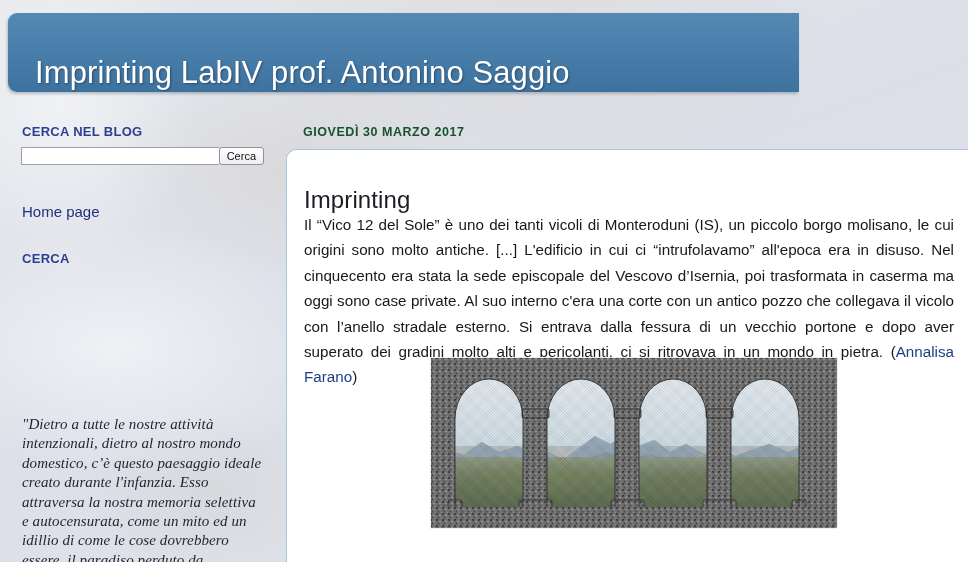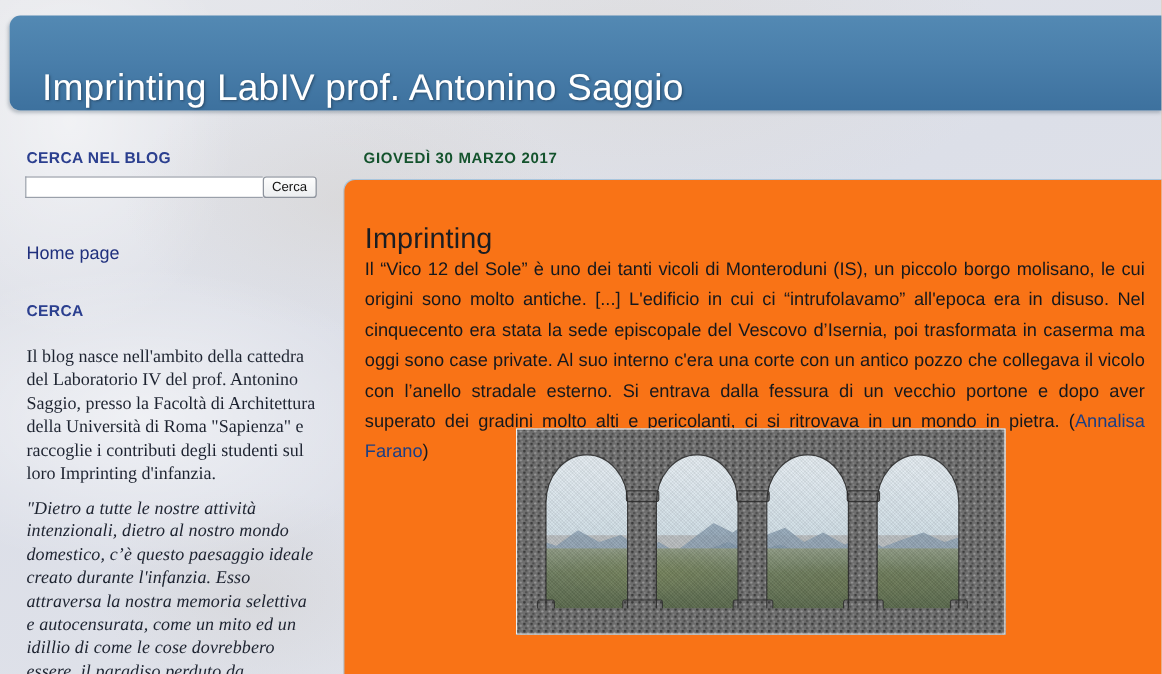--- a/index.html
+++ b/index.html
@@ -27,21 +27,21 @@
       radial-gradient(ellipse 180px 120px at 22% 88%, rgba(203,199,194,0.3), rgba(255,255,255,0) 72%),
       linear-gradient(160deg, #e6e7eb 0%, #dcdfe8 45%, #e2e4ea 100%);
     z-index: 0;
   }
 
   
   #header-banner {
     position: absolute;
     left: 8px;
     top: 13px;
-    width: 960px;
+    width: 791px;
     height: 79px;
     background: linear-gradient(180deg, #5389b3 0%, #4a7fab 45%, #3d719e 100%);
     border-radius: 9px 0 0 9px;
     box-shadow: -1px 2px 3px rgba(40,60,80,0.28);
     z-index: 2;
     overflow: hidden;
   }
   #header-title {
     position: absolute;
     left: 27px;
@@ -153,21 +153,21 @@
     z-index: 3;
     white-space: nowrap;
   }
 
   #content-panel {
     position: absolute;
     left: 286px;
     top: 149px;
     width: 682px;
     height: 413px;
-    background: #f97316;
+    background: #ffffff;
     border-radius: 10px 0 0 0;
     border-top: 1px solid #a8c5dd;
     border-left: 1px solid #a8c5dd;
     box-sizing: border-box;
     z-index: 3;
     overflow: hidden;
   }
   #post-title {
     position: absolute;
     left: 17px;
@@ -262,21 +262,20 @@
 
   <div id="search-row">
     <input id="search-input" type="text" placeholder="" style="">
     <button id="search-button">Cerca</button>
   </div>
 
   <a id="home-link" href="#">Home page</a>
 
   <div class="side-heading" id="about-heading">CERCA</div>
 
-  <p class="side-body" id="about-text">Il blog nasce nell'ambito della cattedra del Laboratorio IV del prof. Antonino Saggio, presso la Facoltà di Architettura della Università di Roma "Sapienza" e raccoglie i contributi degli studenti sul loro Imprinting d'infanzia.</p>
 
   <p class="side-body" id="about-quote">"Dietro a tutte le nostre attività intenzionali, dietro al nostro mondo domestico, c’è questo paesaggio ideale creato durante l'infanzia. Esso attraversa la nostra memoria selettiva e autocensurata, come un mito ed un idillio di come le cose dovrebbero essere, il paradiso perduto da riconquistare".</p>
 </div>
 
 <div id="date-header">GIOVEDÌ 30 MARZO 2017</div>
 
 <div id="content-panel">
 
   <h2 id="post-title">Imprinting</h2>
 

